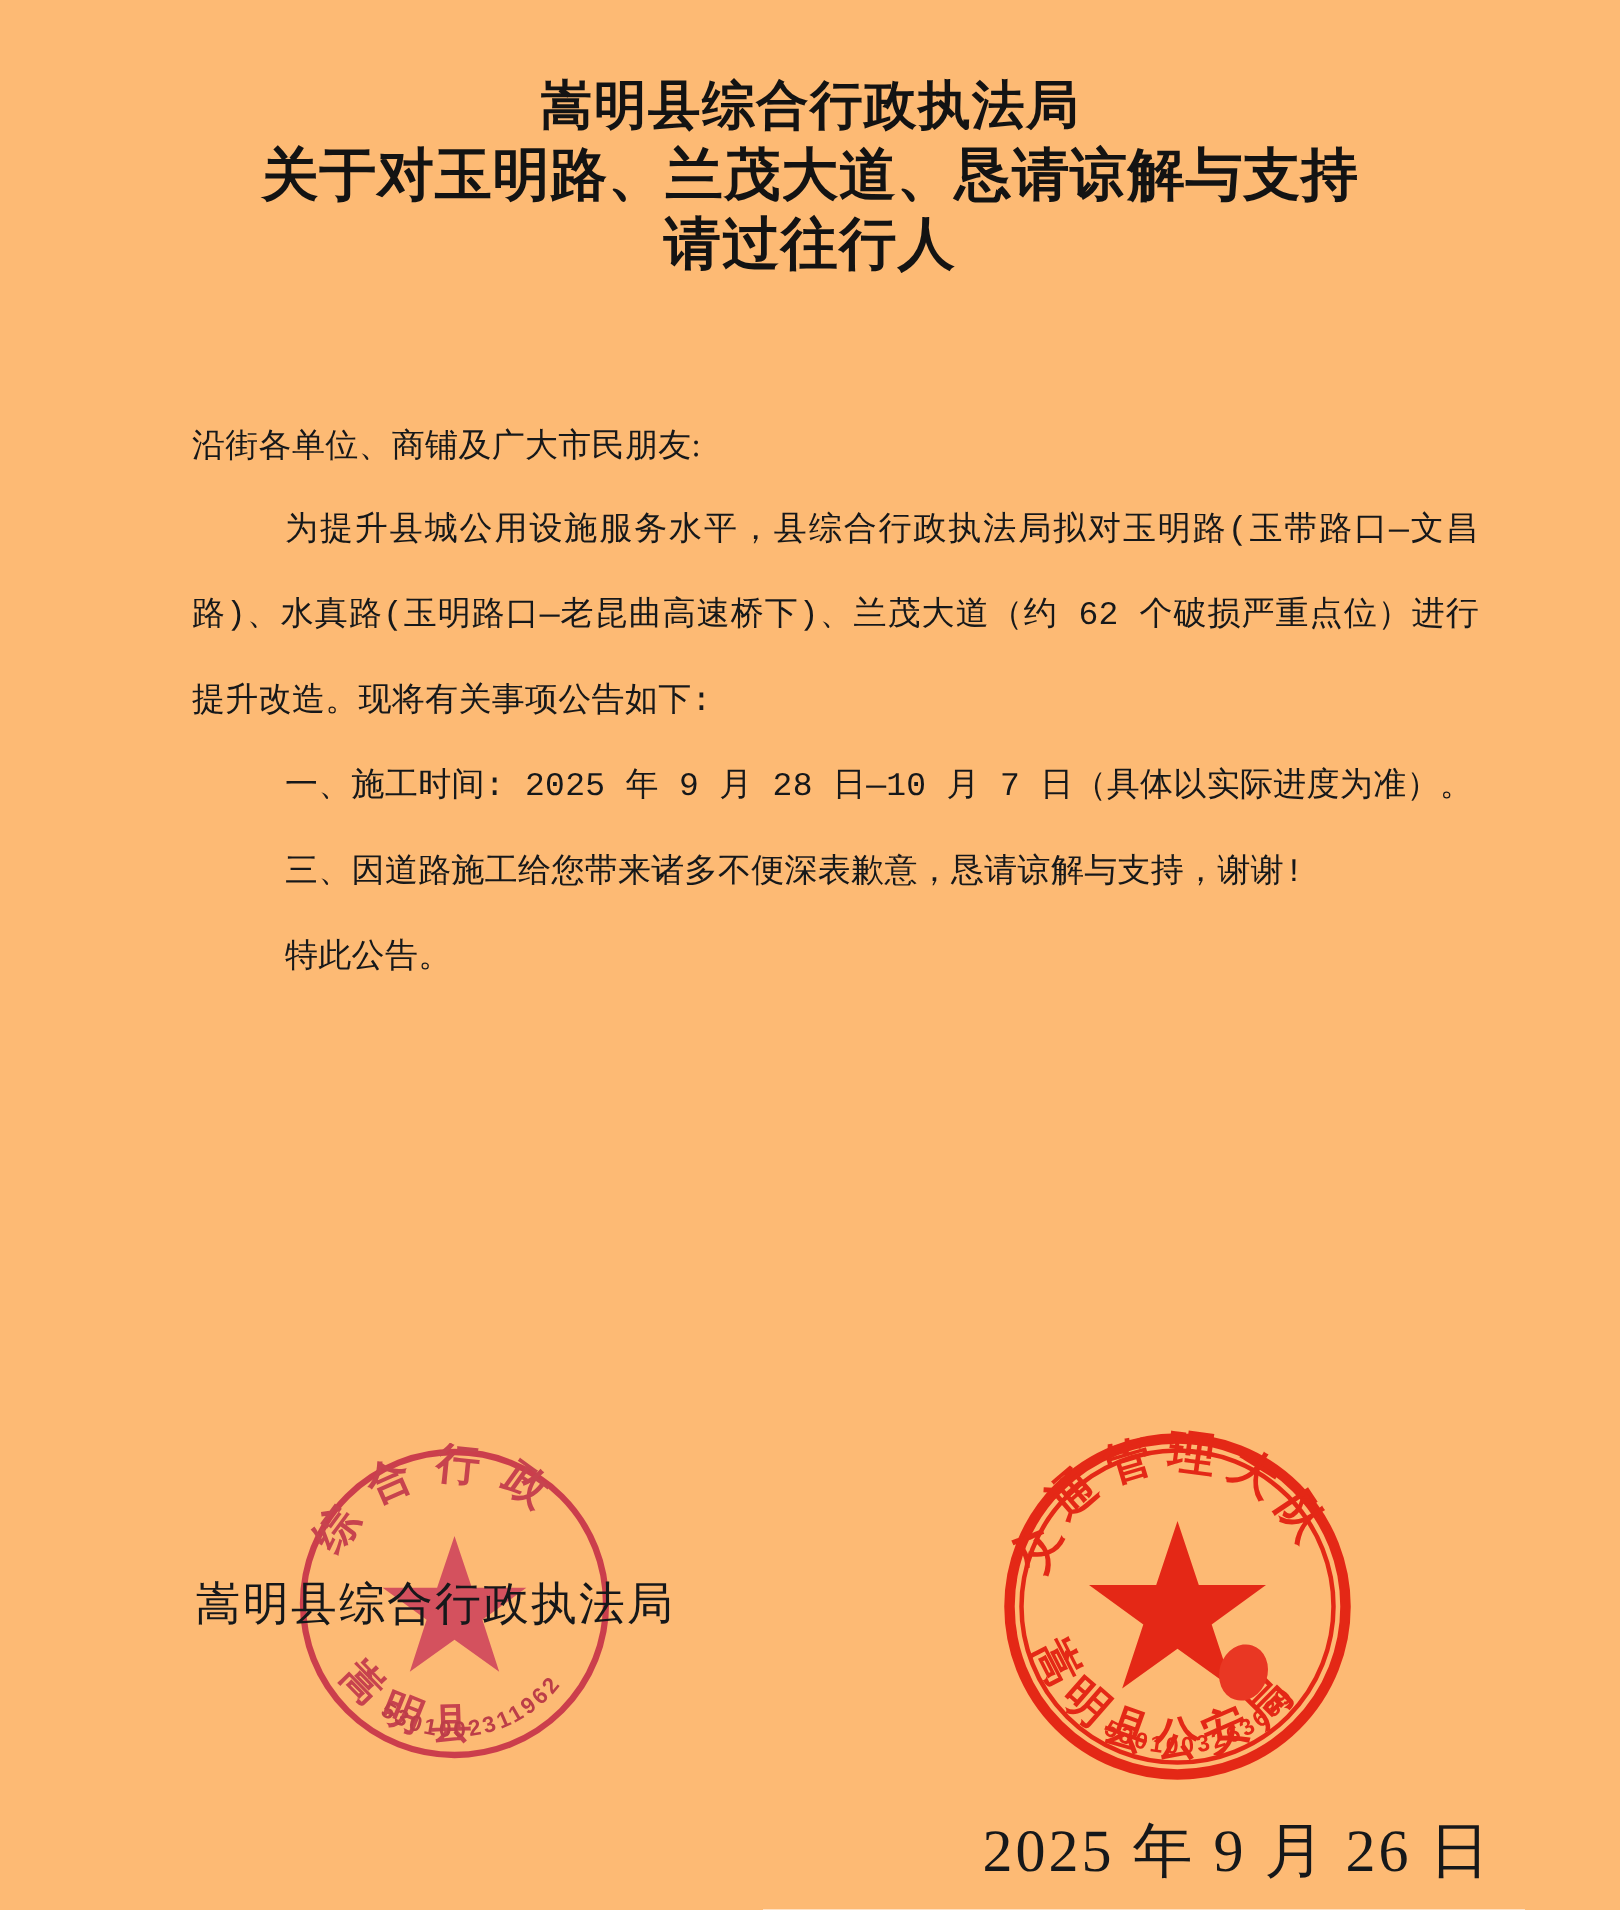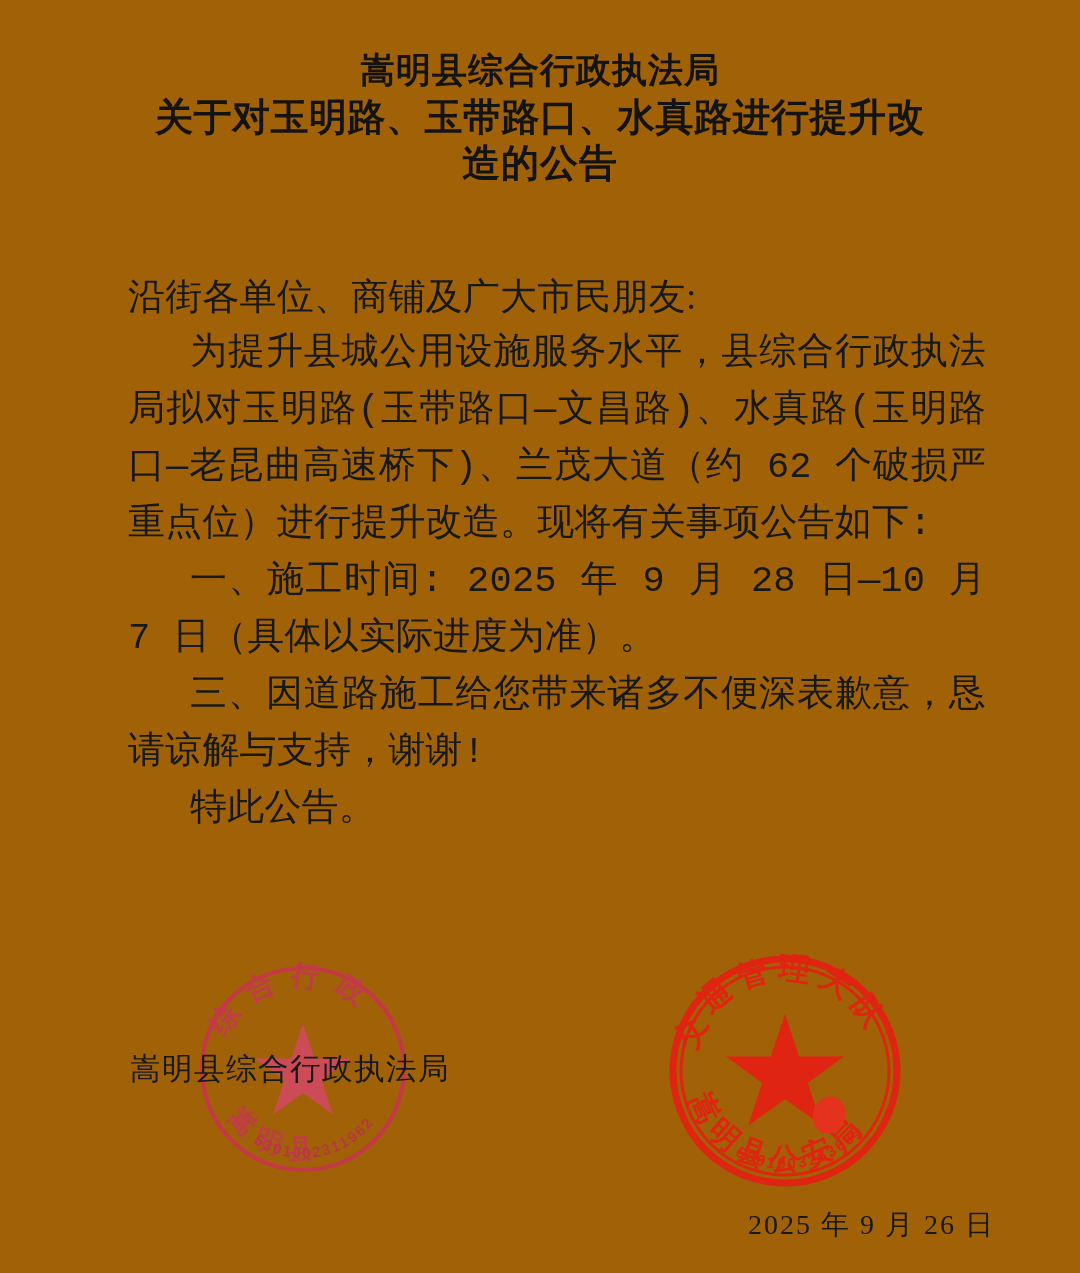--- a/index.html
+++ b/index.html
@@ -9,21 +9,21 @@
     background: #ffffff;
   }
   body {
     font-family: "Liberation Serif", "DejaVu Serif", serif;
     color: #1b1b1b;
   }
   #page {
     position: relative;
     width: 1080px;
     height: 1273px;
-    background: #a16207;
+    background: #fdba74;
     overflow: hidden;
     margin: 0 auto;
   }
 
   
   .title-block {
     position: absolute;
     left: 90px;
     top: 48px;
     width: 900px;
@@ -43,21 +43,21 @@
   .title-line.l3 { font-size: 38px; }
 
   
   .body-block {
     position: absolute;
     left: 128px;
     top: 268px;
     width: 858px;
   }
   .para {
-    font-size: 37px;
+    font-size: 22px;
     line-height: 57px;
     letter-spacing: 0.2px;
     text-align: justify;
     text-justify: inter-ideograph;
     color: #16181a;
     margin: 0;
   }
   .para.indent { text-indent: 62px; font-family: Liberation Mono, monospace; }
   .para.salutation { text-indent: 0; }
 
@@ -83,21 +83,21 @@
   .sig-left { margin-left: 2px; }
   .sig-right { margin-right: 22px; }
 
   
   .doc-date {
     position: absolute;
     left: 0;
     top: 1206px;
     width: 995px;
     text-align: right;
-    font-size: 28px;
+    font-size: 40px;
     letter-spacing: 2px;
     color: #16181a;
   }
 
   
   .seal {
     position: absolute;
     border-radius: 50%;
     z-index: 3;
     pointer-events: none;
@@ -131,22 +131,22 @@
   .seal-right .code  { fill: #e32112; font-family: "Liberation Sans", sans-serif; font-weight: 700; }
   .seal-right .blob  { fill: #e8301f; }
 </style>
 </head>
 <body>
 
 <div id="page">
 
   <div class="title-block">
     <div class="title-line l1">嵩明县综合行政执法局</div>
-    <div class="title-line l2">关于对玉明路、玉带路口、水真路进行提升改</div>
-    <div class="title-line l3">造的公告</div>
+    <div class="title-line l2">关于对玉明路、兰茂大道、恳请谅解与支持</div>
+    <div class="title-line l3">请过往行人</div>
   </div>
 
   <div class="body-block">
     <p class="para salutation">沿街各单位、商铺及广大市民朋友:</p>
     <p class="para indent">为提升县城公用设施服务水平，县综合行政执法局拟对玉明路(玉带路口—文昌路)、水真路(玉明路口—老昆曲高速桥下)、兰茂大道（约 62 个破损严重点位）进行提升改造。现将有关事项公告如下:</p>
     <p class="para indent">一、施工时间: 2025 年 9 月 28 日—10 月 7 日（具体以实际进度为准）。</p>
     <p class="para indent">三、因道路施工给您带来诸多不便深表歉意，恳请谅解与支持，谢谢!</p>
     <p class="para indent">特此公告。</p>
   </div>
 

